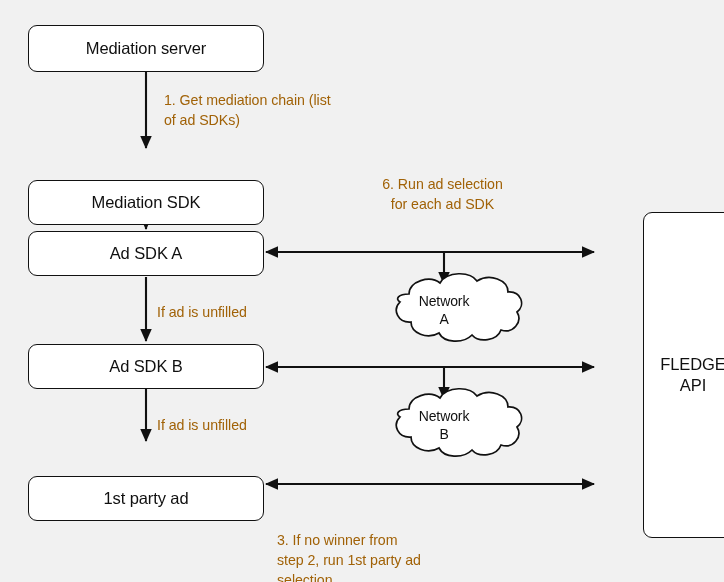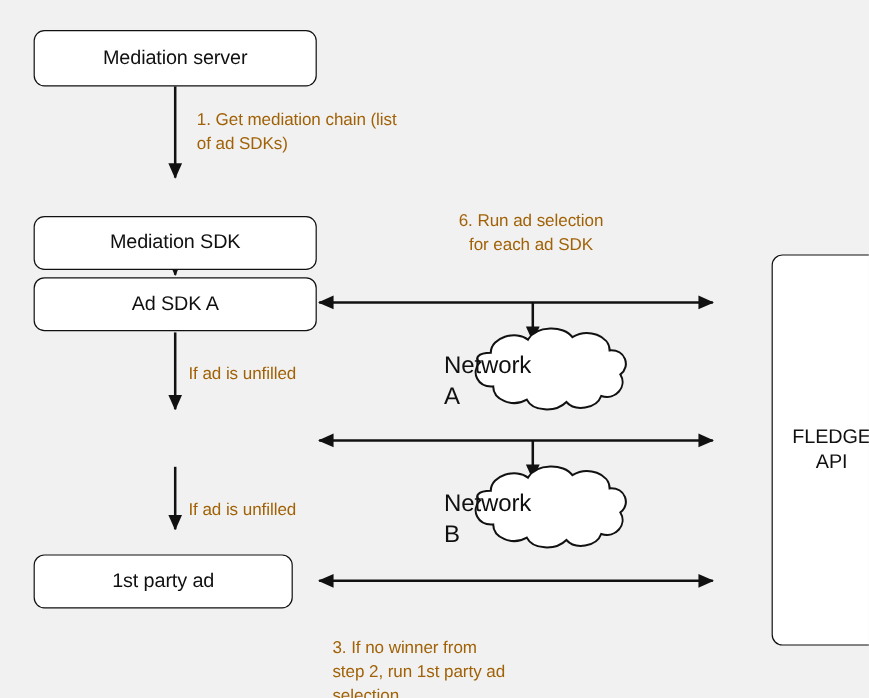--- a/index.html
+++ b/index.html
@@ -50,22 +50,23 @@
     font-size: 14.2px;
     line-height: 1.42;
     letter-spacing: -0.05px;
     white-space: pre-line;
   }
   .label-center {
     text-align: center;
   }
   .cloud-label {
     position: absolute;
+    text-align: center;
     color: #101010;
-    font-size: 20px;
+    font-size: 14px;
     line-height: 1.3;
     letter-spacing: -0.1px;
     white-space: pre-line;
     pointer-events: none;
   }
 </style>
 </head>
 <body>
 
 <div id="diagram-root">
@@ -128,22 +129,25 @@
   </div>
 
   <div class="node-box" style="left:28px; top:150px; width:236px; height:45px;margin-top:30px;">
     <span>Mediation SDK</span>
   </div>
 
   <div class="node-box" style="left:28px; top:231px; width:236px; height:45px;">
     <span>Ad SDK A</span>
   </div>
 
+  <div class="node-box" style="left:28px; top:344px; width:236px; height:45px;">
+    <span>Ad SDK B</span>
+  </div>
 
-  <div class="node-box" style="left:28px; top:462px; width:216px; height:45px;">
+  <div class="node-box" style="left:28px; top:476px; width:236px; height:45px;">
     <span>1st party ad</span>
   </div>
 
   <div class="node-box" style="left:596px; top:212px; width:100px; height:326px; white-space:pre-line;margin-left:47px;">
     <span>FLEDGE
 API</span>
   </div>
 
   <div class="cloud-label" style="left:370px; top:292px; width:148px;">Network
 A</div>

